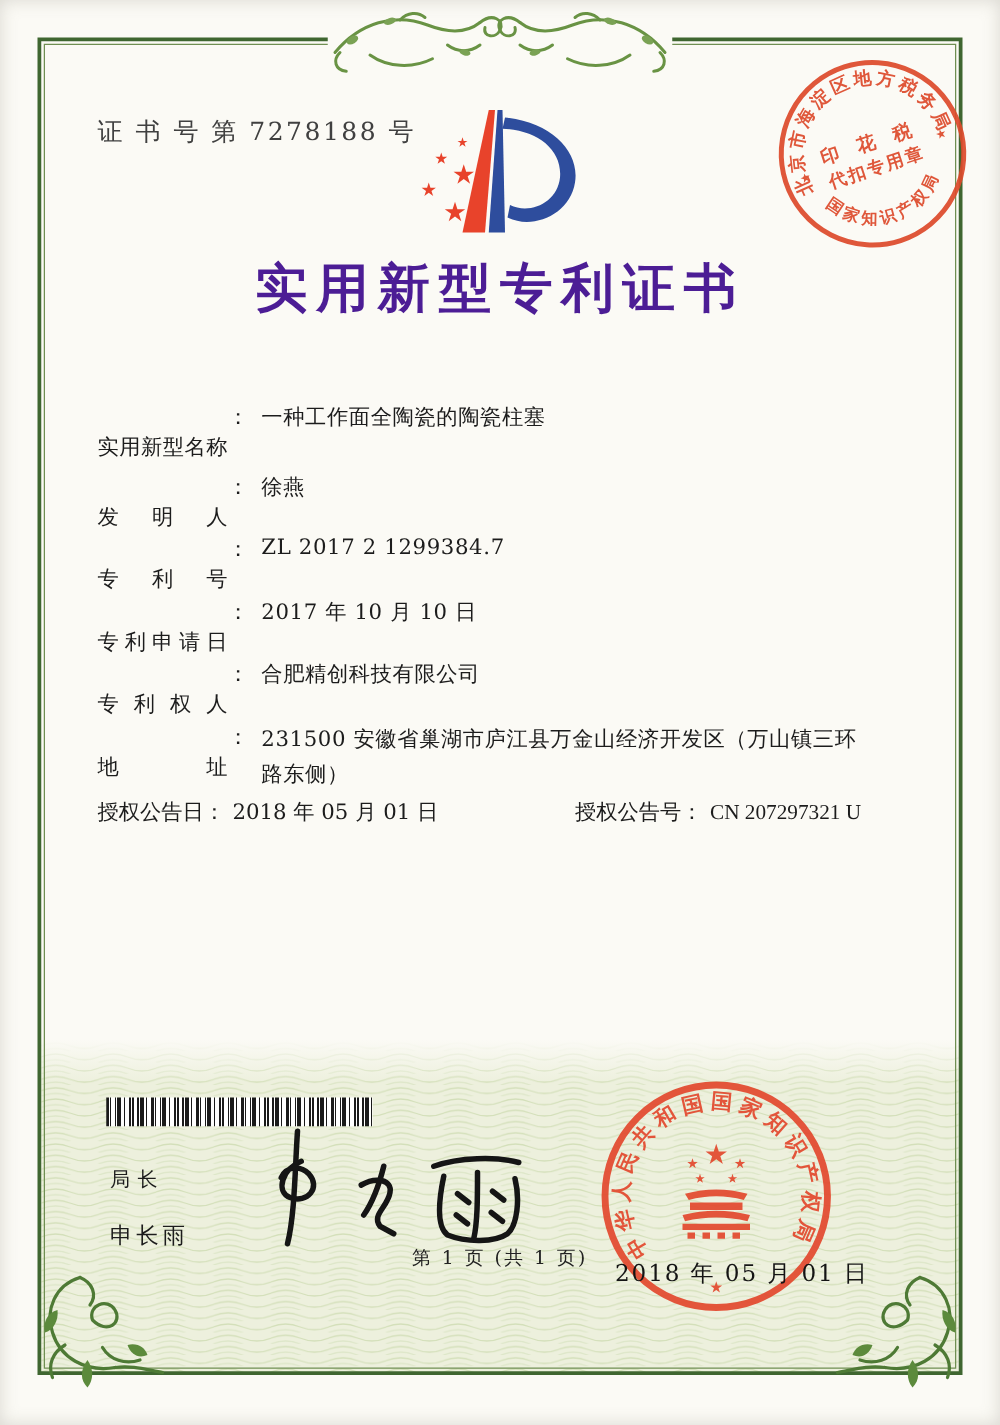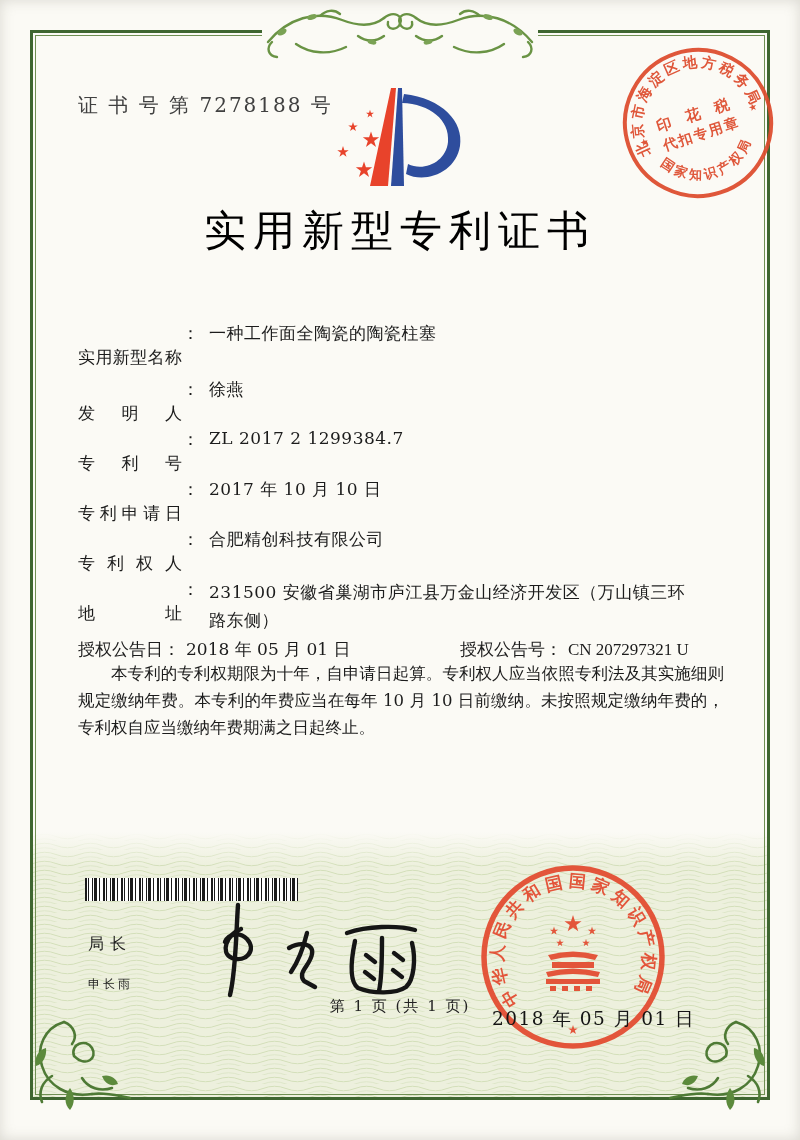--- a/index.html
+++ b/index.html
@@ -32,21 +32,21 @@
     background:linear-gradient(#fbfaf5, rgba(251,250,245,0));
   }
   .band svg { position:absolute; inset:0; }
   .cert-no {
     position:absolute; left:78px; top:92px; font-size:20px; color:#404040;
     letter-spacing:2px; z-index:5;
   }
   .logo { position:absolute; left:320px; top:84px; z-index:5; }
   .title {
     position:absolute; left:0; top:203px; width:100%; text-align:center;
-    font-size:42px; font-weight:400; letter-spacing:7px; color:#000000; z-index:5;
+    font-size:42px; font-weight:700; letter-spacing:7px; color:#4c1d95; z-index:5;
   }
   .fields { position:absolute; left:78px; top:0; width:644px; z-index:5; font-size:17px; color:#1c1c1c; }
   .frow { position:absolute; white-space:nowrap; }
   .flabel {
     display:inline-block; width:104px; text-align:justify; text-align-last:justify;
     vertical-align:top;
     margin-top:24px;
   }
   .fcolon { display:inline-block; margin-right:10px; vertical-align:top; }
   .fvalue { display:inline-block; vertical-align:top; letter-spacing:.5px; }
@@ -58,21 +58,21 @@
   }
   .paras p { text-indent:2em; }
   .barcode {
     position:absolute; left:85px; top:878px; width:213px; height:23px; z-index:5;
     background:repeating-linear-gradient(90deg,
       #1a1a1a 0 2px, #fff 2px 3px, #1a1a1a 3px 4px, #fff 4px 7px,
       #1a1a1a 7px 8px, #fff 8px 9px, #1a1a1a 9px 12px, #fff 12px 14px,
       #1a1a1a 14px 15px, #fff 15px 18px);
   }
   .sig-title { position:absolute; left:88px; top:934px; font-size:16px; letter-spacing:6px; color:#1c1c1c; z-index:5; }
-  .sig-name  { position:absolute; left:88px; top:976px; font-size:12px; letter-spacing:3px; color:#1c1c1c; z-index:5;text-align:center; }
+  .sig-name  { position:absolute; left:88px; top:976px; font-size:18px; letter-spacing:3px; color:#1c1c1c; z-index:5;text-align:center; }
   .sig-script { position:absolute; left:185px; top:893px; z-index:5; }
   .stamp-tax { position:absolute; left:608px; top:33px; z-index:6; transform:rotate(-18deg); opacity:.92; }
   .seal-office { position:absolute; left:466px; top:850px; z-index:6; opacity:.9; }
   .seal-date {
     position:absolute; left:492px; top:1006px; z-index:7;
     font-size:18.5px; letter-spacing:1.5px; color:#141414;
   }
   .footer {
     position:absolute; left:0; top:997px; width:100%; text-align:center;
     font-size:15px; letter-spacing:2px; color:#222; z-index:5;
@@ -210,21 +210,20 @@
   </div>
   <div class="frow" style="top:638px">
     <span>授权公告日</span><span>：</span><span style="margin-left:6px">2018 年 05 月 01 日</span>
     <span class="grant-right">
       <span>授权公告号</span><span>：</span><span style="margin-left:6px">CN 207297321 U</span>
     </span>
   </div>
 </div>
 
 <div class="paras">
-  <p>本专利的专利权期限为十年，自申请日起算。专利权人应当依照专利法及其实施细则规定缴纳年费。本专利的年费应当在每年 10 月 10 日前缴纳。未按照规定缴纳年费的，专利权自应当缴纳年费期满之日起终止。</p>
 </div>
 
 <div class="barcode"></div>
 
 <div class="sig-title">局长</div>
 <div class="sig-name">申长雨</div>
 <svg class="sig-script" width="270" height="115" viewBox="0 0 270 115">
   <g stroke="#151515" stroke-width="4.4" fill="none" stroke-linecap="round" stroke-linejoin="round">
     <path d="M56,36 C41,42 35,60 47,65 C61,70 72,57 62,46 C55,39 44,40 40,49"></path>
     <path d="M53,12 C51,40 51,78 45,102"></path>

